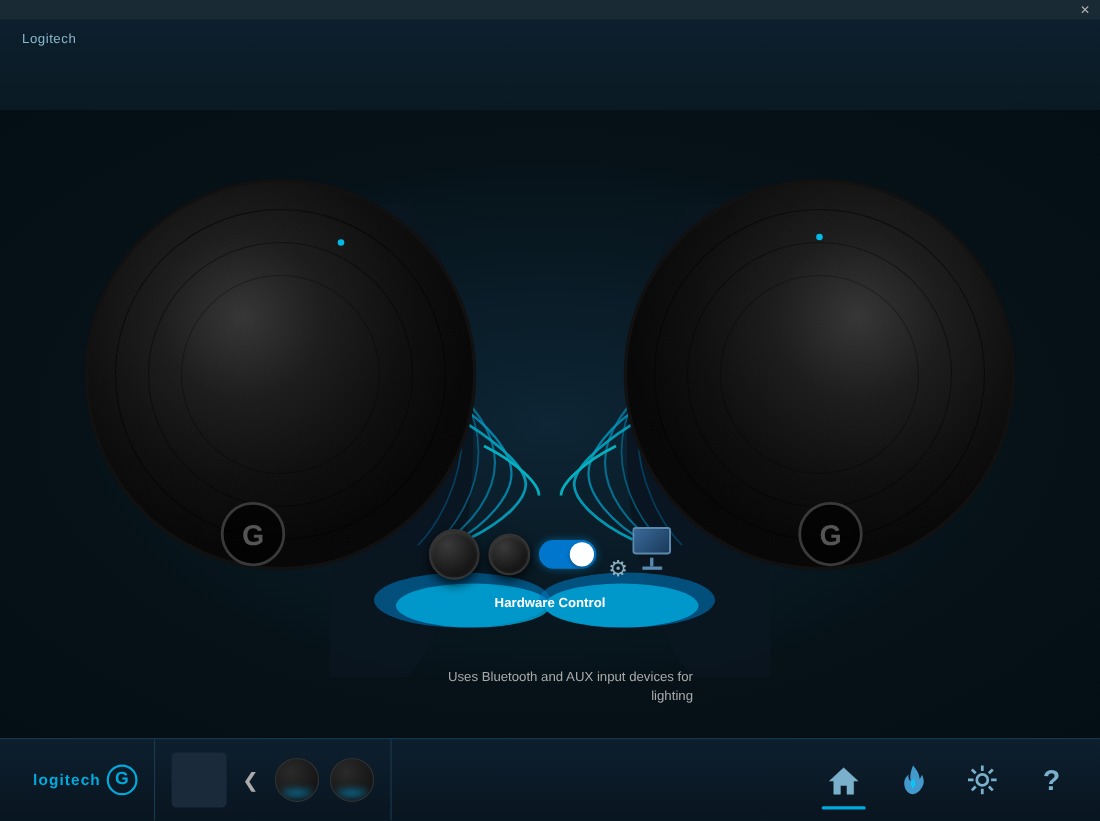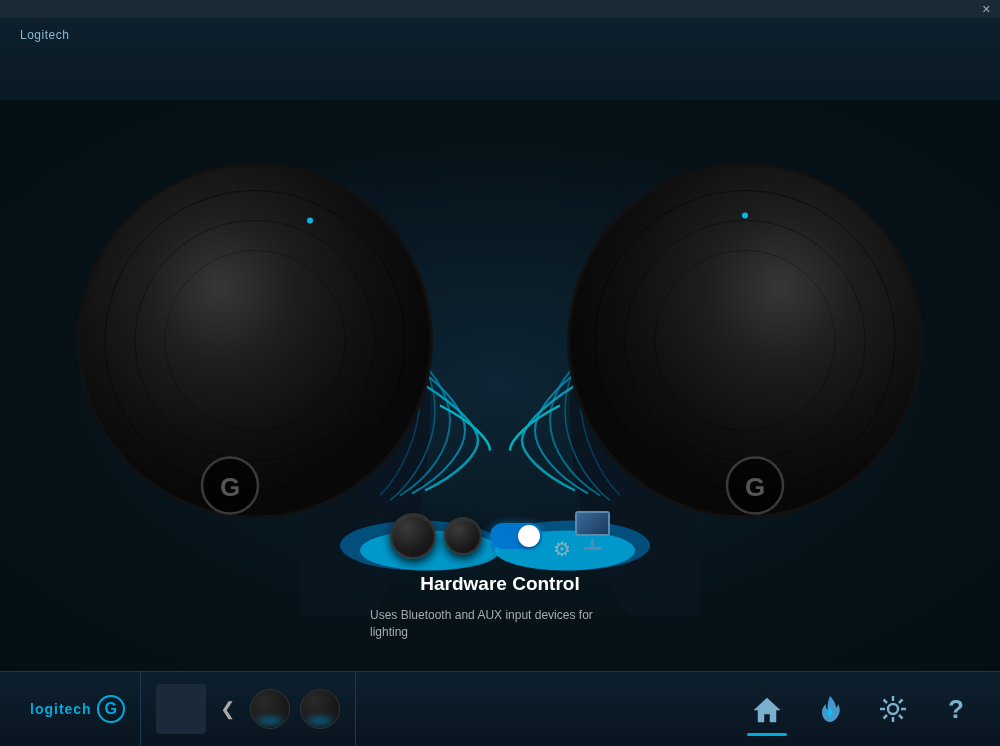--- a/index.html
+++ b/index.html
@@ -172,32 +172,33 @@
       width: 24px;
       height: 24px;
       color: #8ab0c0;
       font-size: 20px;
       display: flex;
       align-items: center;
       justify-content: center;
     }
 
     #control-label {
-      font-size: 19px;
+      font-size: 12px;
       font-weight: 700;
       color: #ffffff;
       text-align: left;
     }
 
     #control-desc {
       font-size: 12px;
       color: #aaaaaa;
-      text-align: left;
+      text-align: right;
       max-width: 260px;
       line-height: 1.4;
+      margin-top: 40px;
     }
 
     
     #footer {
       position: absolute;
       bottom: 0; left: 0; right: 0;
       height: 75px;
       background: linear-gradient(180deg, #0d1f2e 0%, #091520 100%);
       border-top: 1px solid #1a3a50;
       display: flex;

